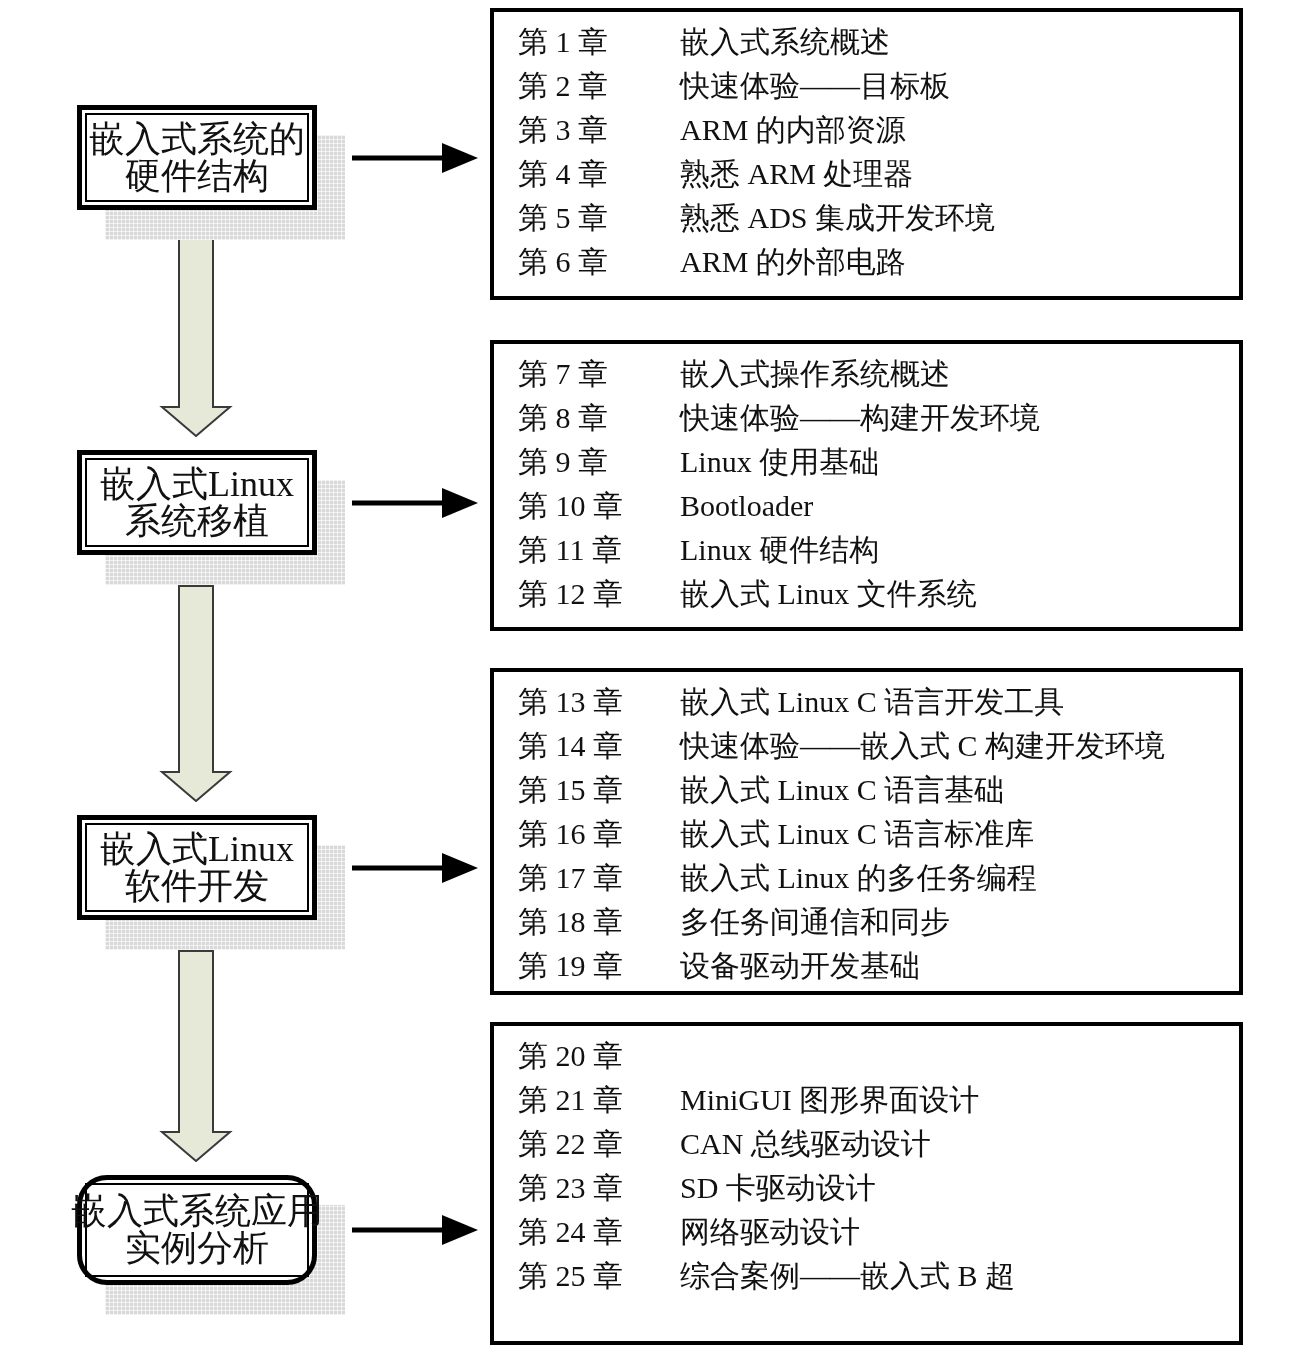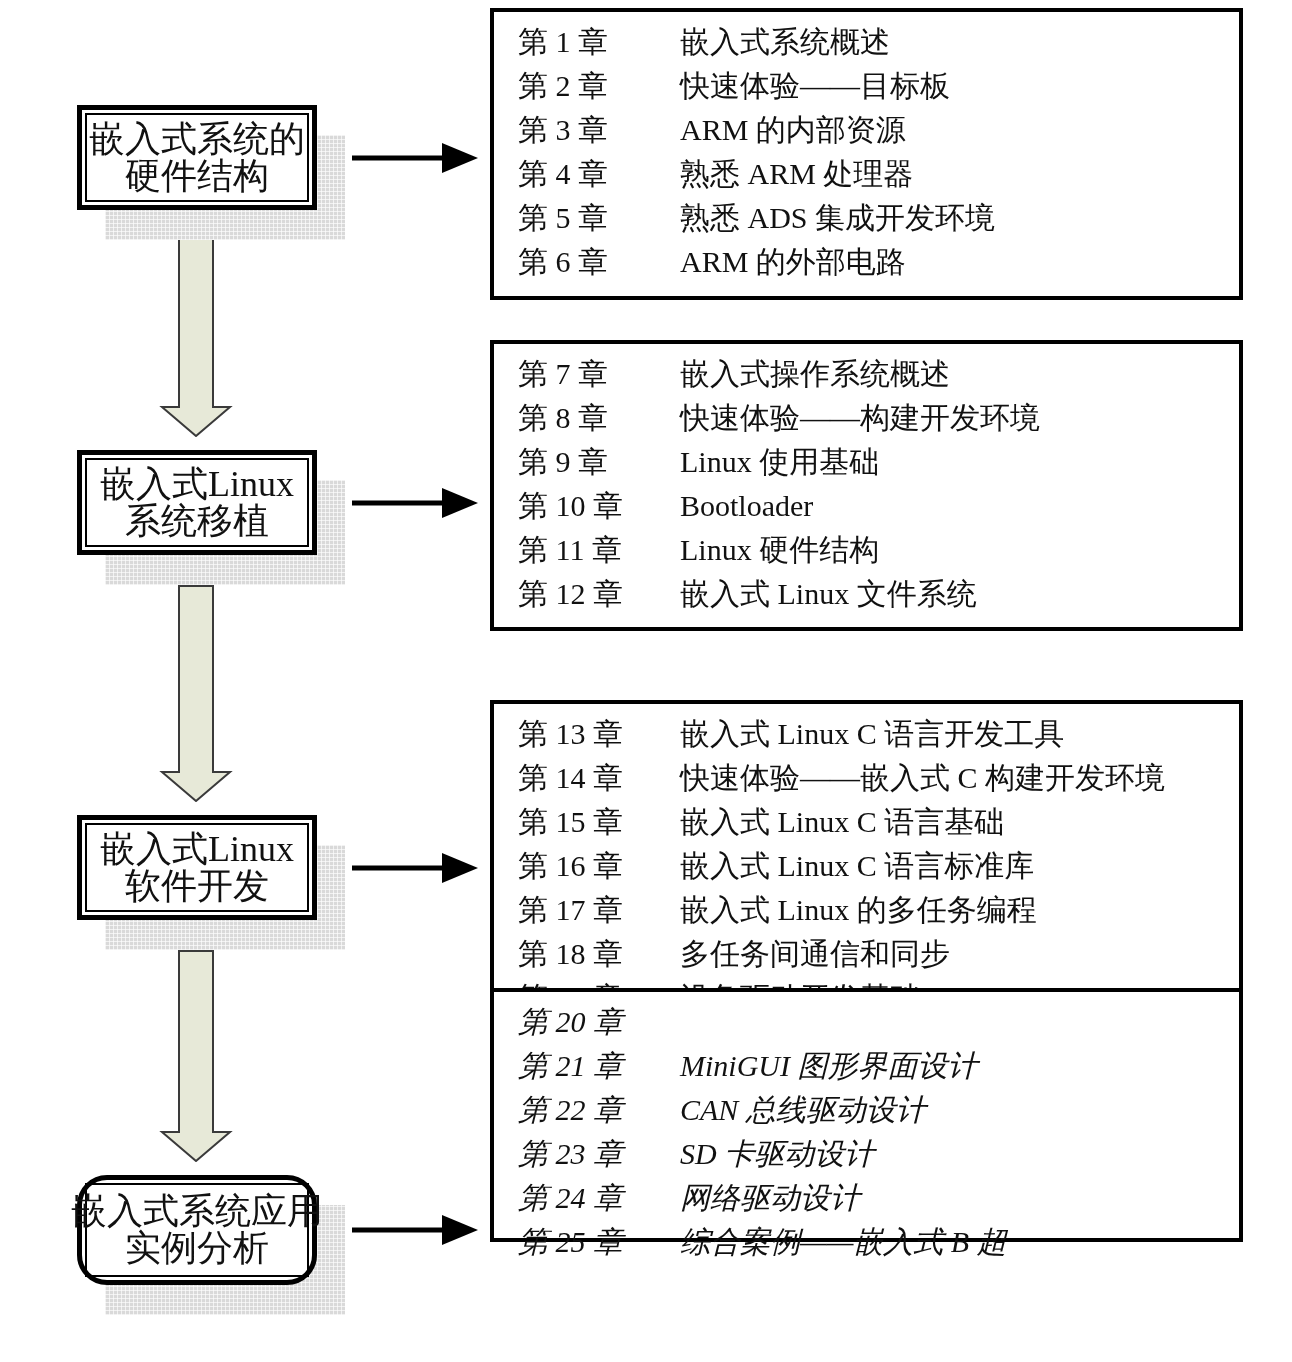--- a/index.html
+++ b/index.html
@@ -168,21 +168,21 @@
   <div class="stage-box" style="left:77px;top:815px;height:105px;">
     <div class="stage-inner">
       <div class="stage-line">嵌入式Linux</div>
       <div class="stage-line">软件开发</div>
     </div>
   </div>
   <svg class="h-arrow" style="left:352px;top:850px;" viewBox="0 0 128 36">
     <line x1="0" y1="18" x2="94" y2="18" stroke="#000" stroke-width="5"></line>
     <polygon points="90,3 126,18 90,33" fill="#000"></polygon>
   </svg>
-  <div class="chapter-box" style="top:668px;height:327px;margin-top:32px;">
+  <div class="chapter-box" style="top:668px;height:327px;">
     <div class="chapter-rows">
         <div class="chapter-row">
           <span class="chapter-num">第 13 章</span>
           <span class="chapter-title">嵌入式 Linux C 语言开发工具</span>
         </div>
         <div class="chapter-row">
           <span class="chapter-num">第 14 章</span>
           <span class="chapter-title">快速体验——嵌入式 C 构建开发环境</span>
         </div>
         <div class="chapter-row">
@@ -215,21 +215,21 @@
   <div class="stage-box" style="left:77px;top:1175px;height:110px;border-radius:30px;">
     <div class="stage-inner">
       <div class="stage-line">嵌入式系统应用</div>
       <div class="stage-line">实例分析</div>
     </div>
   </div>
   <svg class="h-arrow" style="left:352px;top:1212px;" viewBox="0 0 128 36">
     <line x1="0" y1="18" x2="94" y2="18" stroke="#000" stroke-width="5"></line>
     <polygon points="90,3 126,18 90,33" fill="#000"></polygon>
   </svg>
-  <div class="chapter-box" style="top:988px;height:254px;font-style:italic;">
+  <div class="chapter-box" style="top:1022px;height:323px;">
     <div class="chapter-rows">
         <div class="chapter-row">
           <span class="chapter-num">第 20 章</span>
         </div>
         <div class="chapter-row">
           <span class="chapter-num">第 21 章</span>
           <span class="chapter-title">MiniGUI 图形界面设计</span>
         </div>
         <div class="chapter-row">
           <span class="chapter-num">第 22 章</span>

